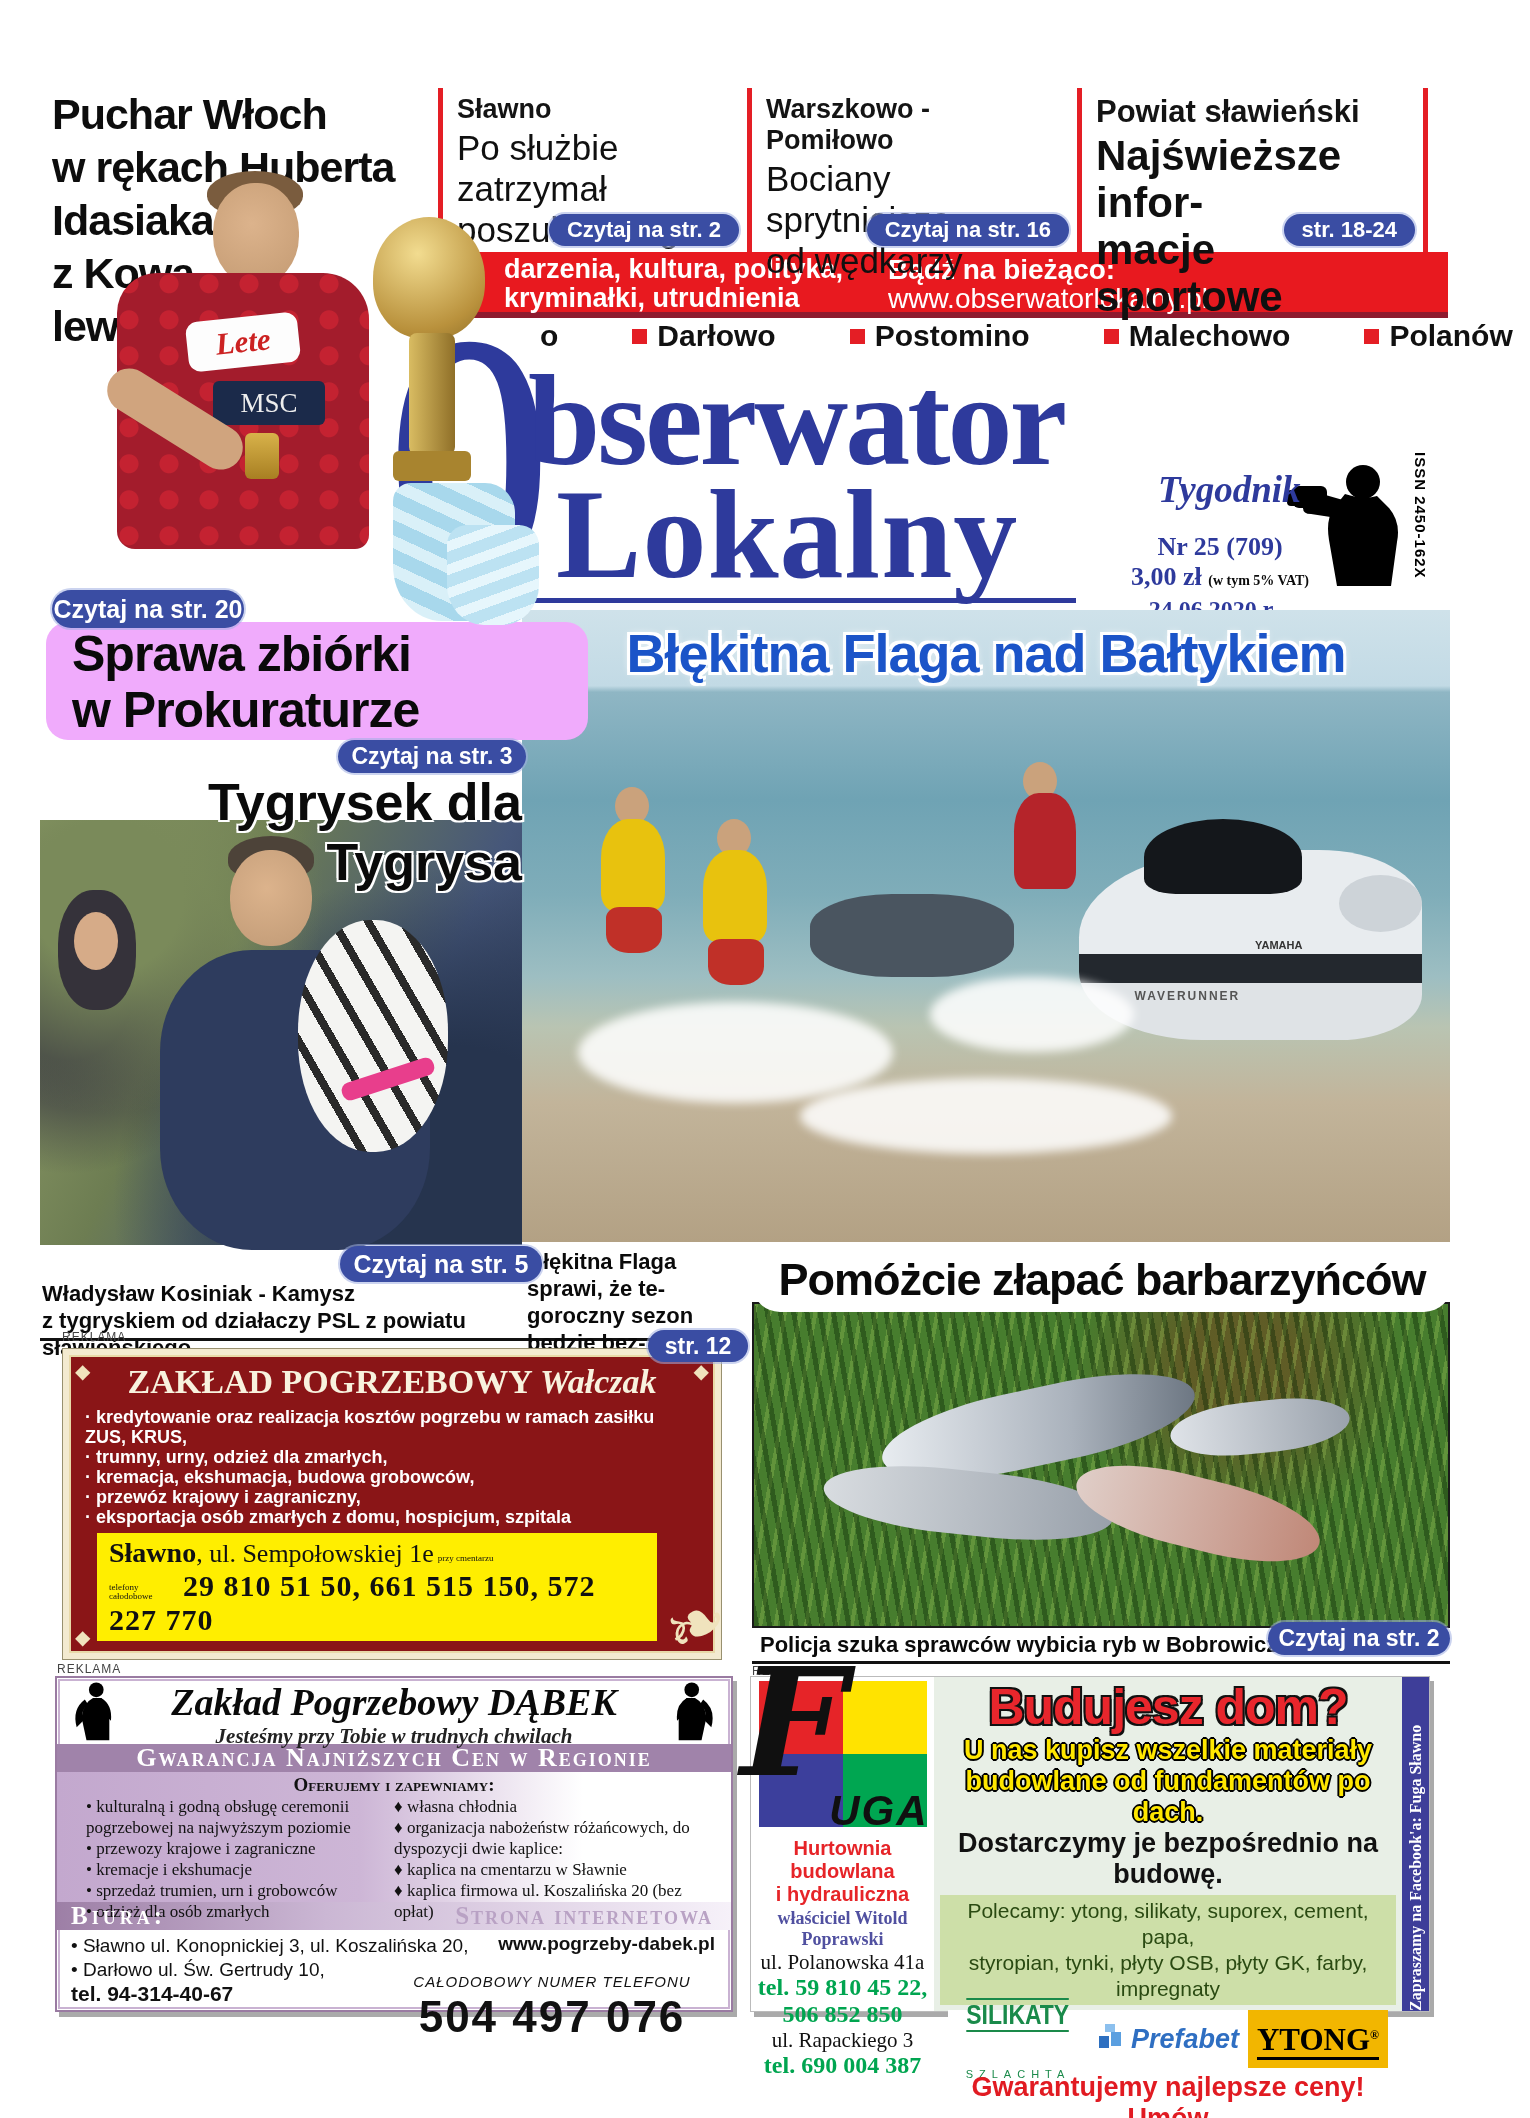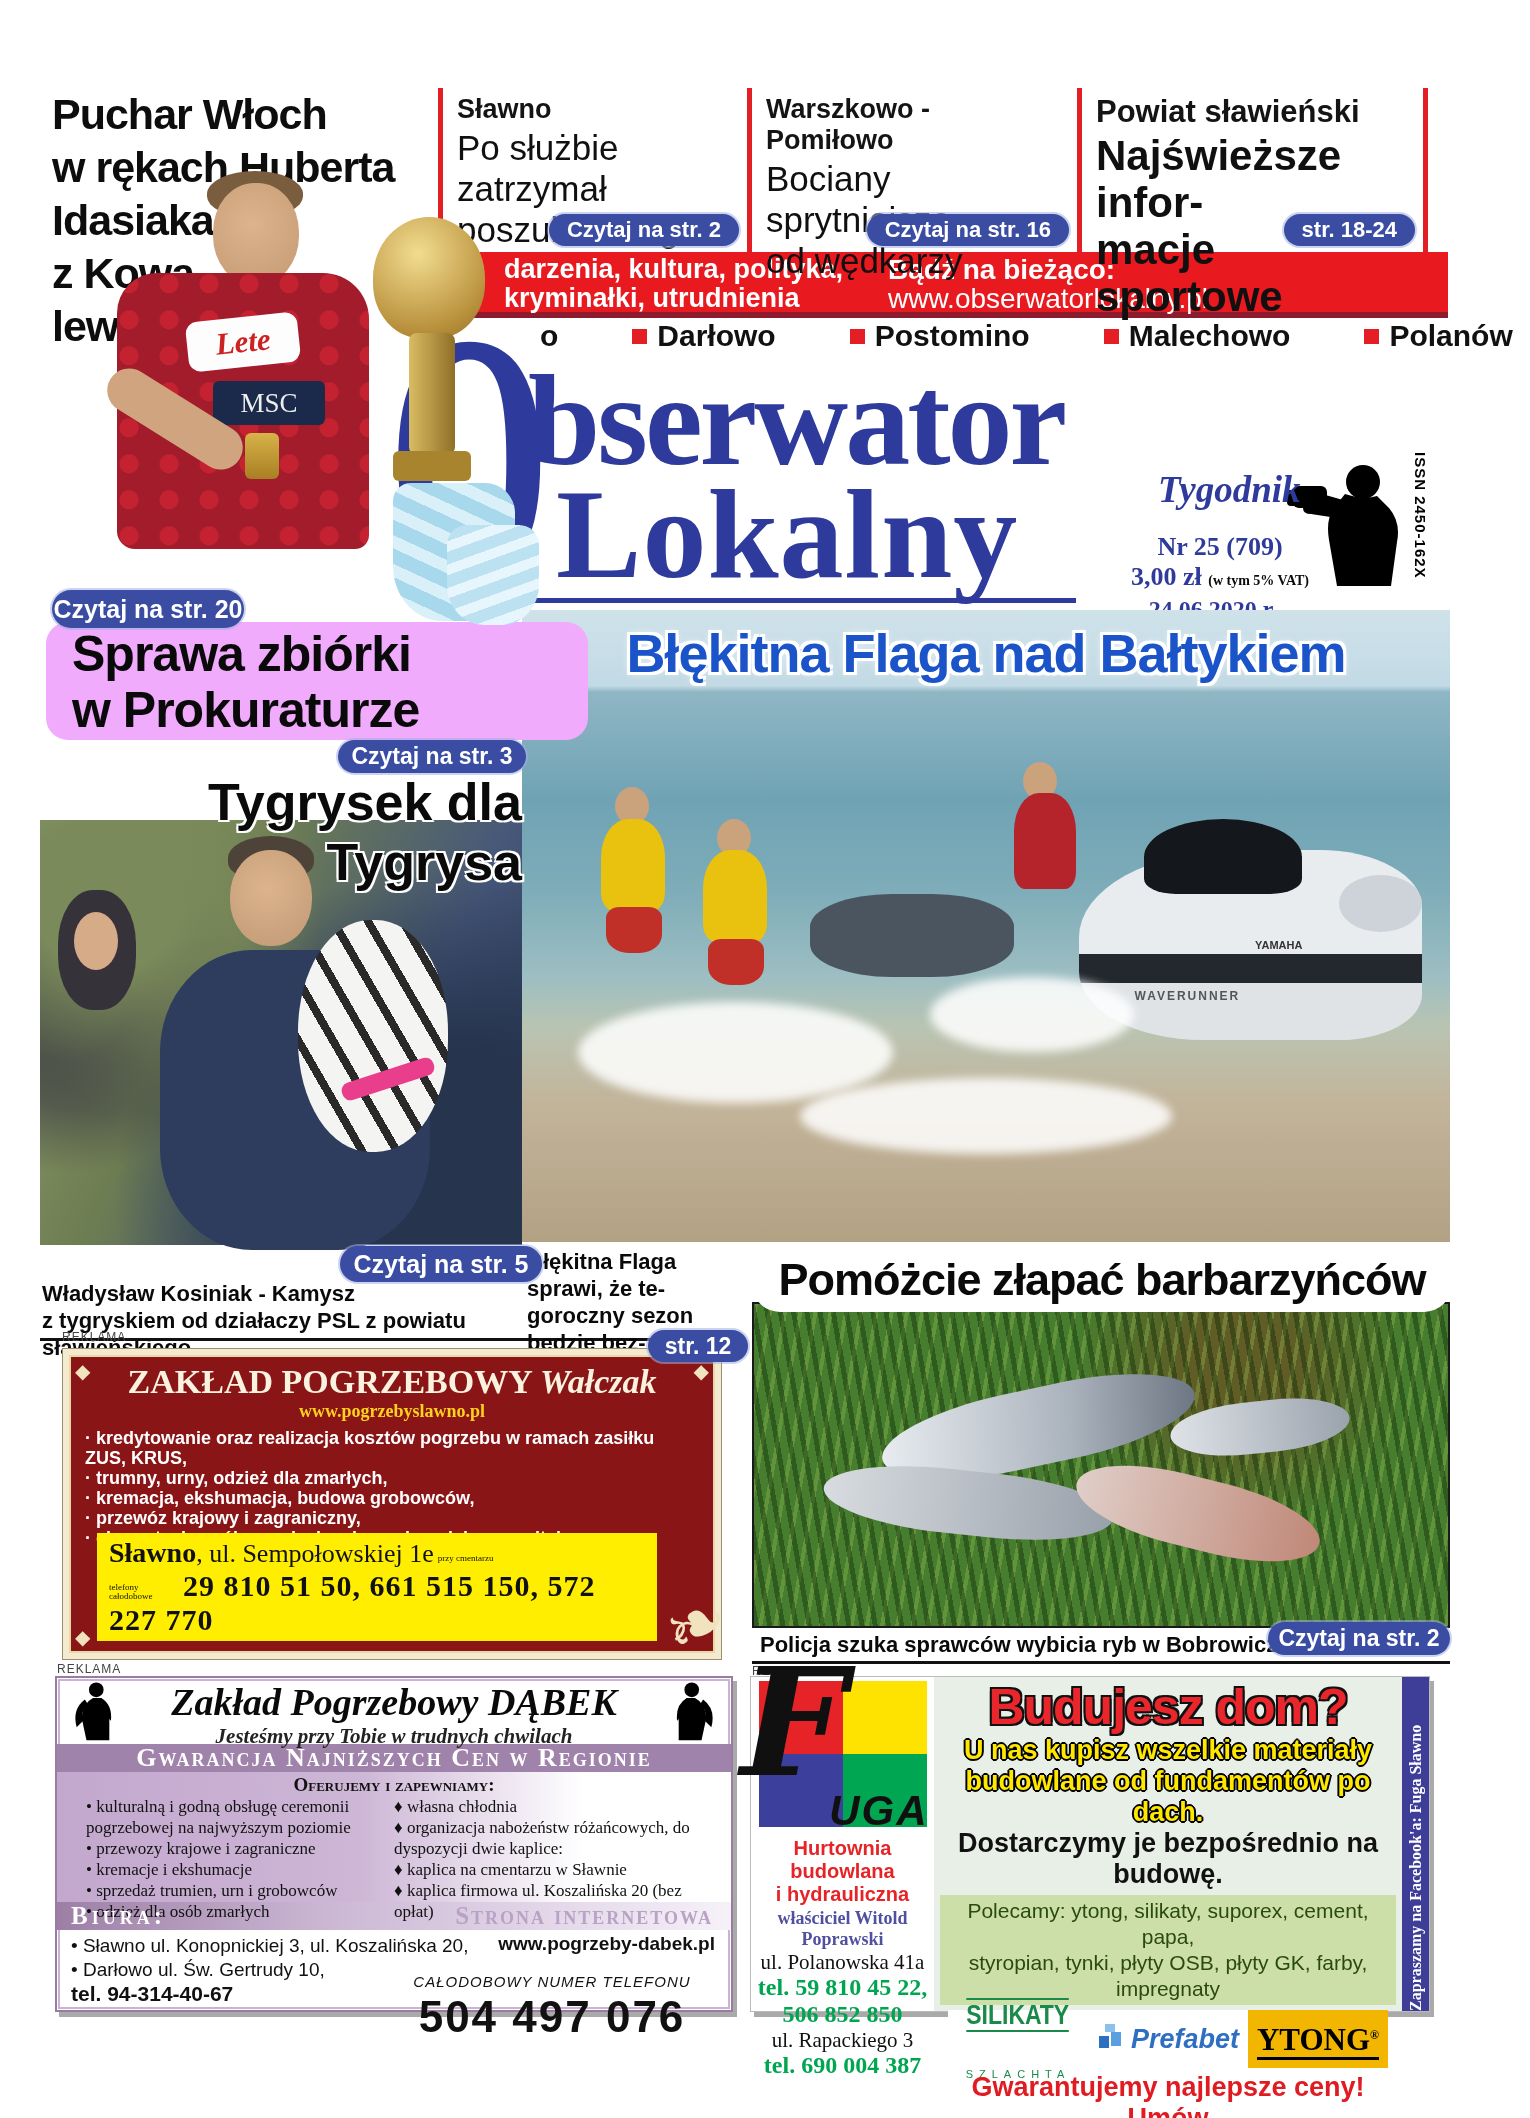--- a/index.html
+++ b/index.html
@@ -438,21 +438,20 @@
 <div class="pill pill-fish">Czytaj na str. 2</div>
 <div class="abs reklama" style="left:752px;top:1664px;">REKLAMA</div>
 <div class="abs reklama" style="left:57px;top:1662px;">REKLAMA</div>
 
 <div class="abs walczak">
   <div class="w-inner">
     <div class="w-title">
       <span>ZAKŁAD POGRZEBOWY</span>
       <span class="it">Wałczak</span>
     </div>
-    <div class="w-url">www.pogrzebyslawno.pl</div>
     <ul class="w-services">
       <li>kredytowanie oraz realizacja kosztów pogrzebu w ramach zasiłku ZUS, KRUS,</li>
       <li>trumny, urny, odzież dla zmarłych,</li>
       <li>kremacja, ekshumacja, budowa grobowców,</li>
       <li>przewóz krajowy i zagraniczny,</li>
       <li>eksportacja osób zmarłych z domu, hospicjum, szpitala</li>
     </ul>
     <div class="w-contact">
       <div>
         <span class="w-city">Sławno</span><span class="w-addr">, ul. Sempołowskiej 1e</span>

